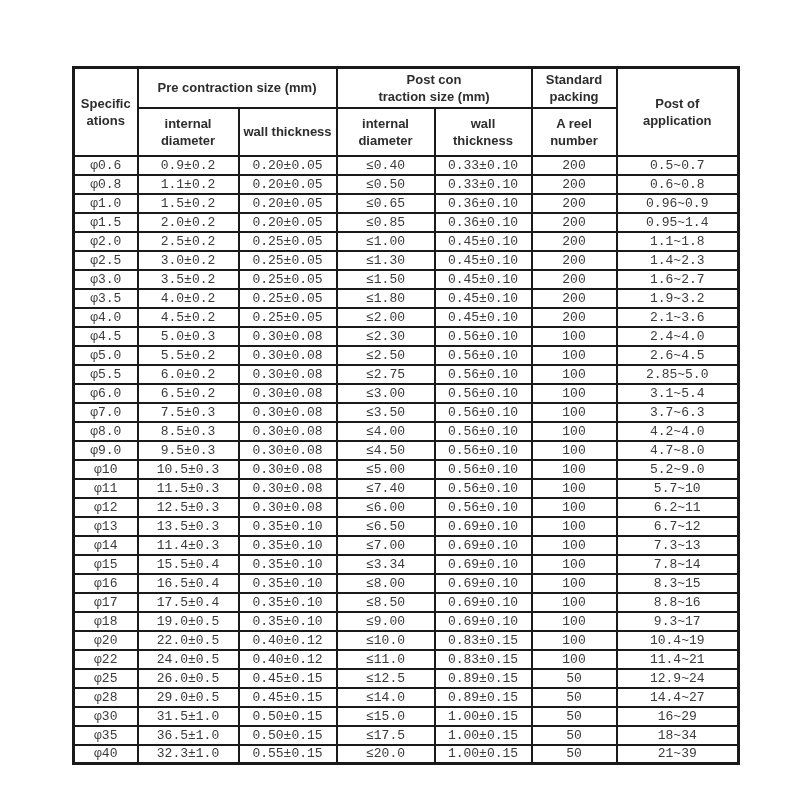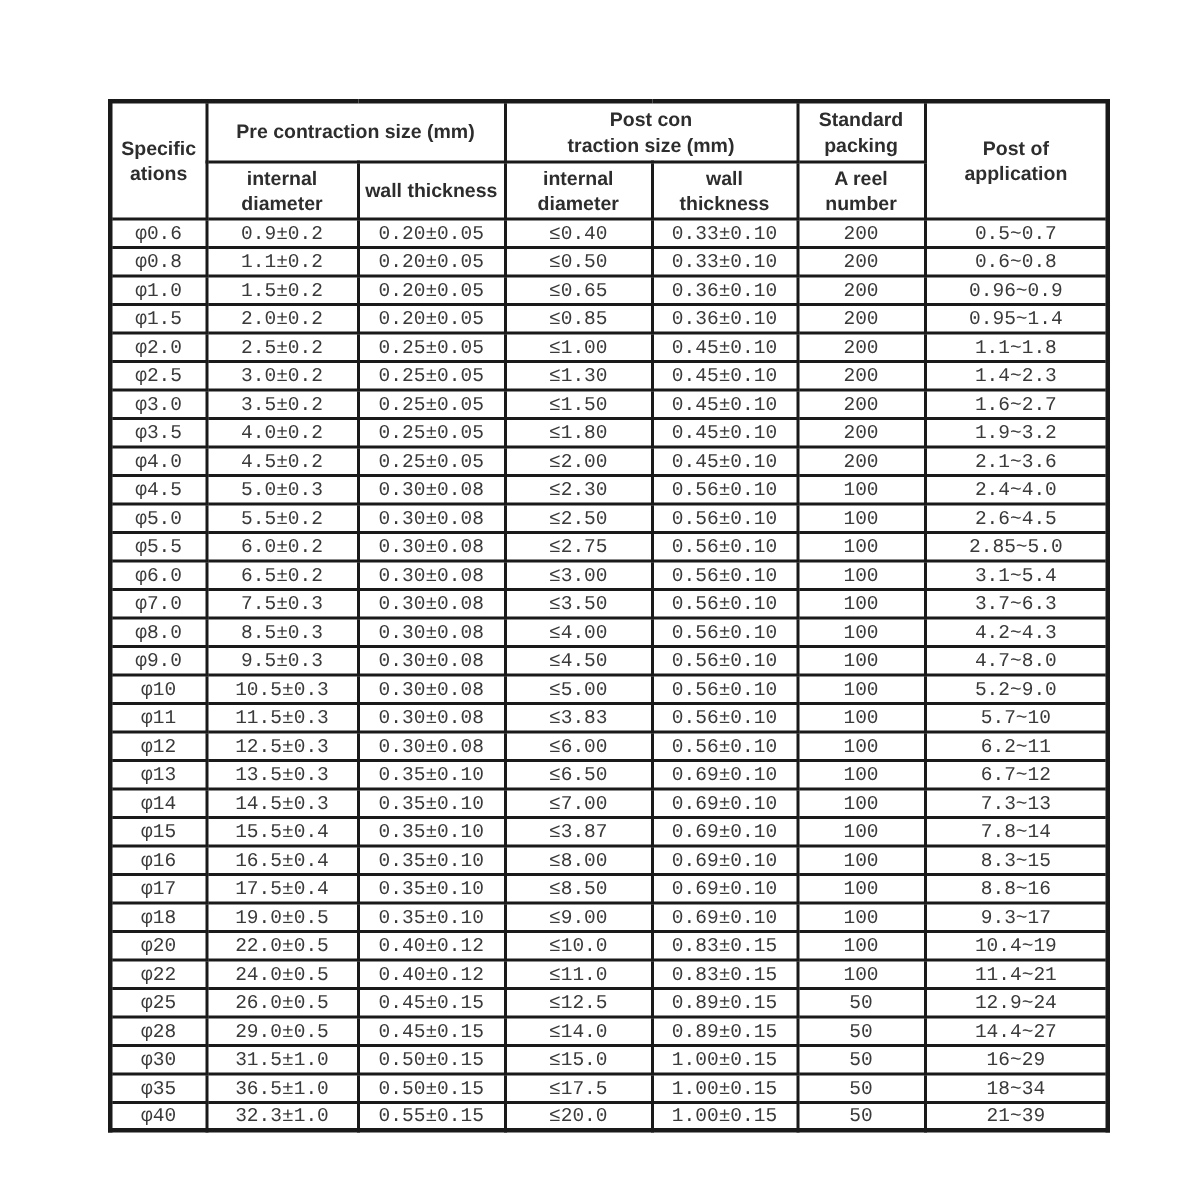--- a/index.html
+++ b/index.html
@@ -32,21 +32,21 @@
     overflow: hidden;
   }
   .spec-table th {
     font-size: 13px;
     font-weight: bold;
     color: #2d2d2d;
     white-space: pre-line;
     line-height: 17px;
   }
   .spec-table thead tr.h-row-1 { height: 40px; }
-  .spec-table thead tr.h-row-2 { height: 38px; }
+  .spec-table thead tr.h-row-2 { height: 48px; }
   .spec-table tbody tr { height: 19px; font-family: Liberation Mono, monospace; }
   .spec-table td {
     font-size: 13px;
     color: #3a3a3a;
     line-height: 15px;
     white-space: nowrap;
   }
 </style>
 </head>
 <body>
@@ -213,21 +213,21 @@
           <td>100</td>
           <td>3.7~6.3</td>
         </tr>
         <tr>
           <td>φ8.0</td>
           <td>8.5±0.3</td>
           <td>0.30±0.08</td>
           <td>≤4.00</td>
           <td>0.56±0.10</td>
           <td>100</td>
-          <td>4.2~4.3</td>
+          <td>4.2~4.0</td>
         </tr>
         <tr>
           <td>φ9.0</td>
           <td>9.5±0.3</td>
           <td>0.30±0.08</td>
           <td>≤4.50</td>
           <td>0.56±0.10</td>
           <td>100</td>
           <td>4.7~8.0</td>
         </tr>
@@ -237,21 +237,21 @@
           <td>0.30±0.08</td>
           <td>≤5.00</td>
           <td>0.56±0.10</td>
           <td>100</td>
           <td>5.2~9.0</td>
         </tr>
         <tr>
           <td>φ11</td>
           <td>11.5±0.3</td>
           <td>0.30±0.08</td>
-          <td>≤3.83</td>
+          <td>≤7.40</td>
           <td>0.56±0.10</td>
           <td>100</td>
           <td>5.7~10</td>
         </tr>
         <tr>
           <td>φ12</td>
           <td>12.5±0.3</td>
           <td>0.30±0.08</td>
           <td>≤6.00</td>
           <td>0.56±0.10</td>
@@ -262,32 +262,32 @@
           <td>φ13</td>
           <td>13.5±0.3</td>
           <td>0.35±0.10</td>
           <td>≤6.50</td>
           <td>0.69±0.10</td>
           <td>100</td>
           <td>6.7~12</td>
         </tr>
         <tr>
           <td>φ14</td>
-          <td>14.5±0.3</td>
+          <td>11.4±0.3</td>
           <td>0.35±0.10</td>
           <td>≤7.00</td>
           <td>0.69±0.10</td>
           <td>100</td>
           <td>7.3~13</td>
         </tr>
         <tr>
           <td>φ15</td>
           <td>15.5±0.4</td>
           <td>0.35±0.10</td>
-          <td>≤3.87</td>
+          <td>≤3.34</td>
           <td>0.69±0.10</td>
           <td>100</td>
           <td>7.8~14</td>
         </tr>
         <tr>
           <td>φ16</td>
           <td>16.5±0.4</td>
           <td>0.35±0.10</td>
           <td>≤8.00</td>
           <td>0.69±0.10</td>

